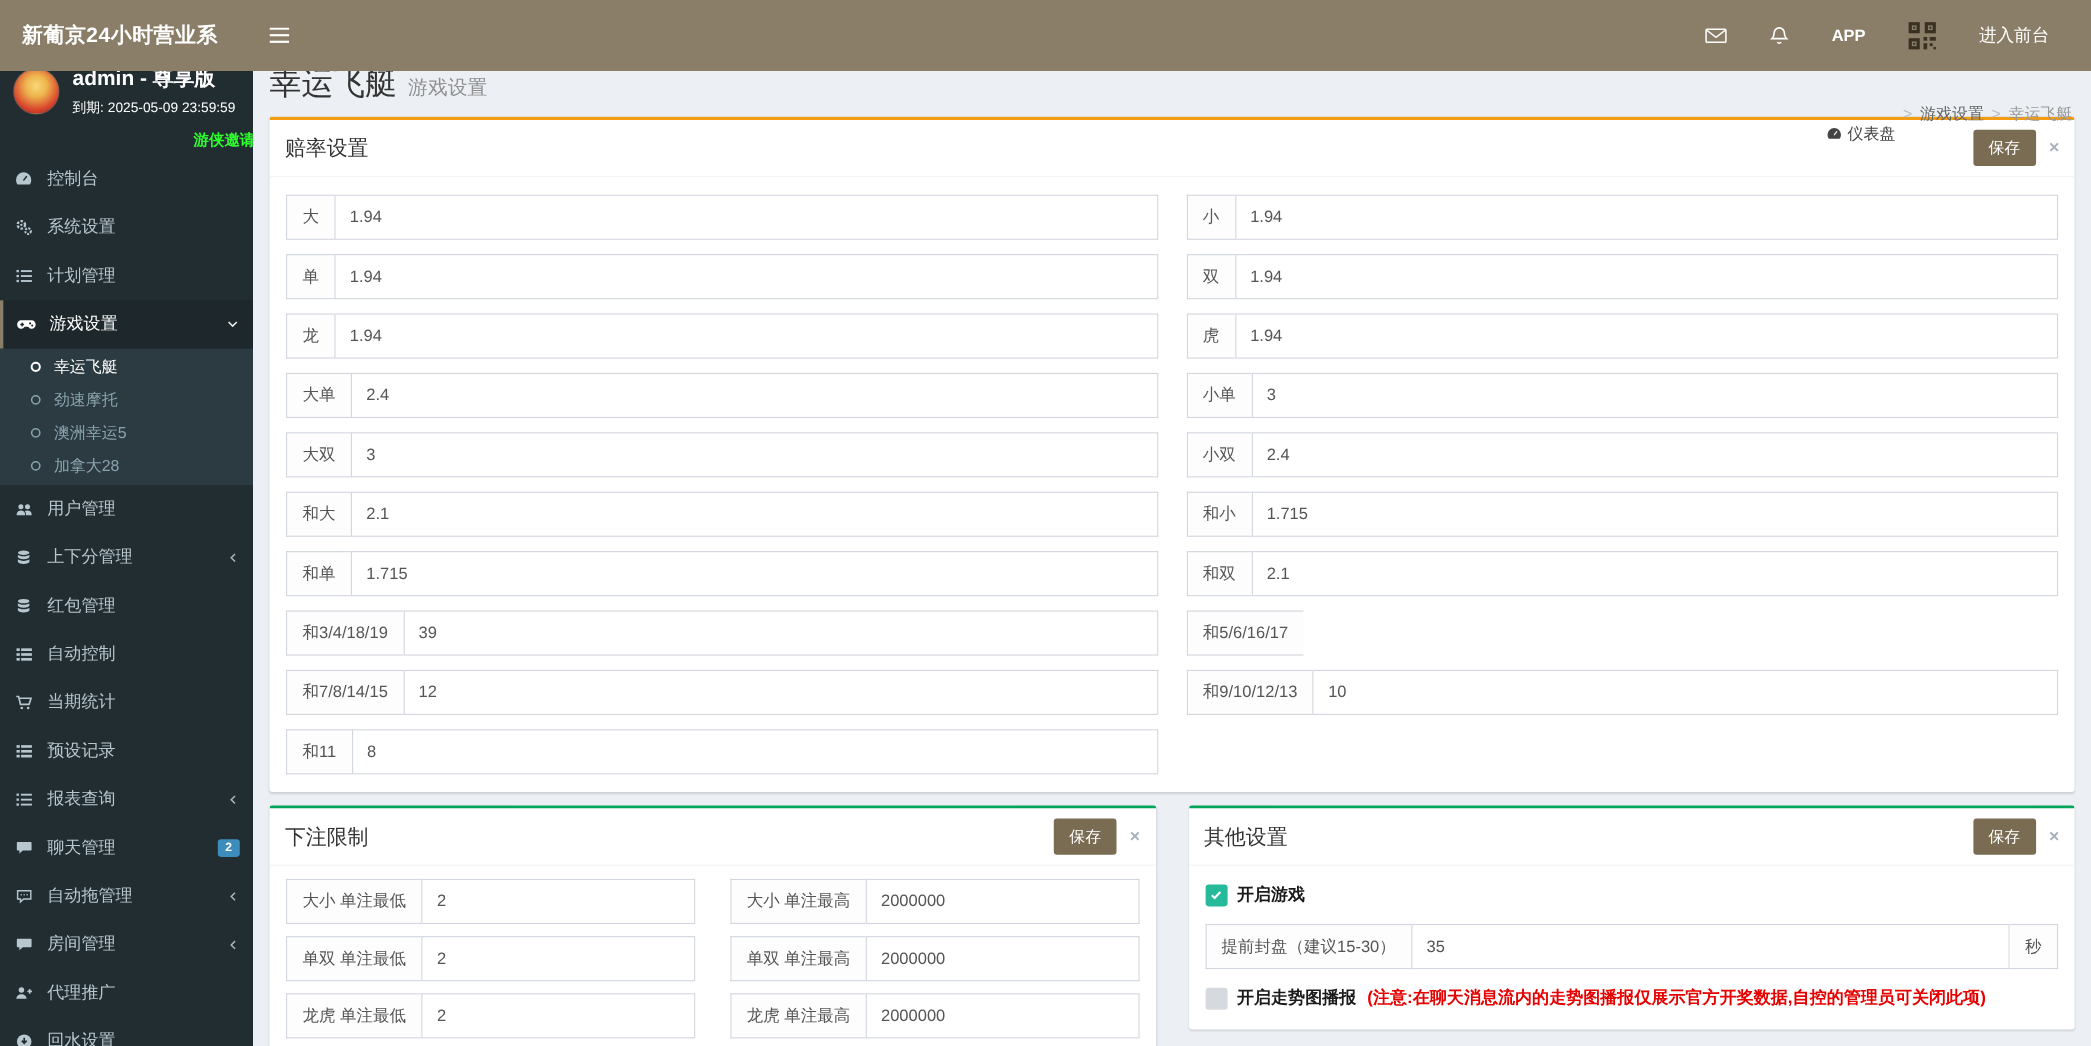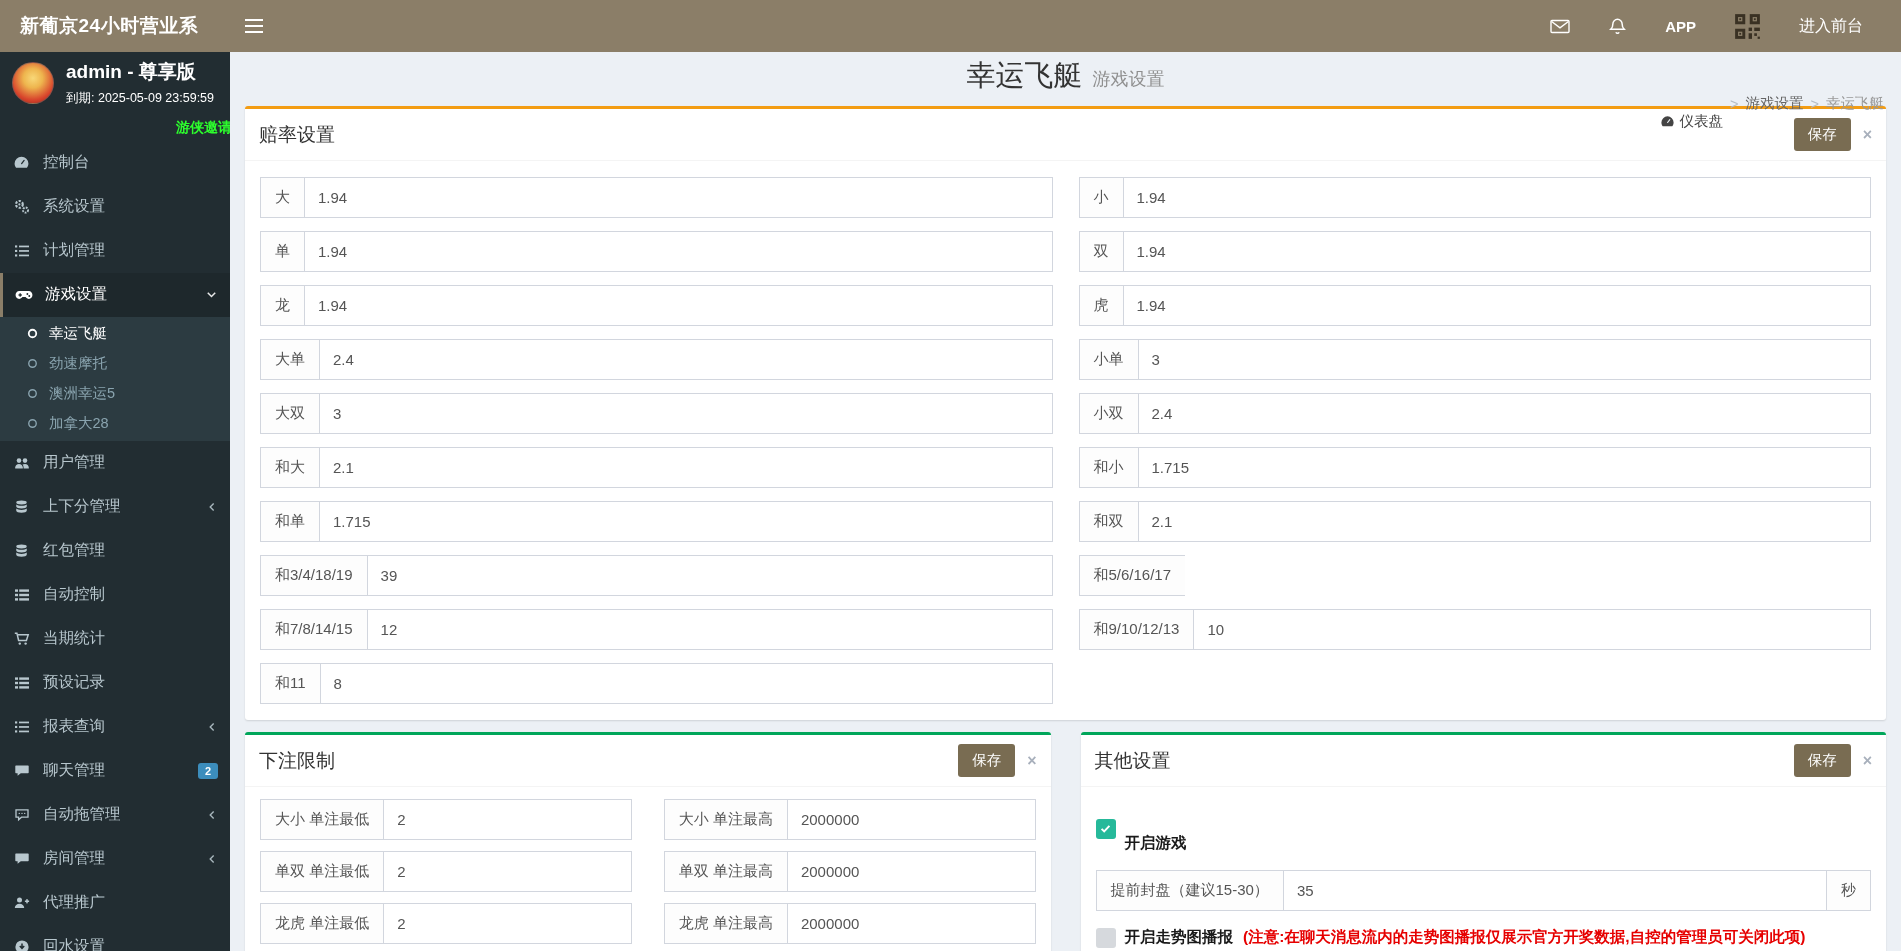--- a/index.html
+++ b/index.html
@@ -3,21 +3,21 @@
 <meta charset="utf-8">
 <style>
   * { box-sizing: border-box; }
   html,body { margin:0; padding:0; }
   body {
     width:1901px; height:951px; overflow:hidden;
     font-family:"Liberation Sans","DejaVu Sans",sans-serif;
     background:#ecf0f5; color:#333;
   }
   
-  .navbar { position:fixed; top:0; left:0; right:0; height:52px; background:#8b7e68; z-index:50; display:flex; align-items:stretch; }
+  .navbar { position:fixed; top:0; left:0; right:0; height:64px; background:#8b7e68; z-index:50; display:flex; align-items:stretch; }
   .brand { width:230px; color:#fff; font-weight:bold; font-size:19px; display:flex; align-items:center; padding-left:20px; letter-spacing:.5px; }
   .hamburger { width:48px; display:flex; align-items:center; justify-content:center; cursor:pointer; background:transparent; border:none; }
   .nav-right { margin-left:auto; display:flex; align-items:center; gap:38px; padding-right:38px; }
   .nav-link { display:flex; align-items:center; gap:6px; color:#fff; font-size:15px; cursor:pointer; text-decoration:none; }
   
   .sidebar { position:fixed; top:50px; left:0; bottom:0; width:230px; background:#222d32; overflow:hidden; z-index:40; }
   .user-panel { display:flex; align-items:center; gap:12px; padding:10px 12px; }
   .avatar { width:42px; height:42px; border-radius:50%; flex:none;
     background:radial-gradient(circle at 50% 38%, #f8d878 0%, #eeb54e 30%, #d8442c 68%, #8c1f14 100%);
     border:1px solid #55606588; }
@@ -30,21 +30,21 @@
   .mi.active-parent { background:#1e282c; color:#fff; border-left:3px solid #8b7e68; padding-left:11px; }
   .micon { width:19px; flex:none; display:flex; justify-content:center; }
   .chev { margin-left:auto; display:flex; opacity:.9; }
   .mbadge { margin-left:auto; background:#3c8dbc; color:#fff; font-size:11px; font-weight:bold; padding:2px 7px; border-radius:3px; }
   .submenu { list-style:none; margin:0; padding:2px 0; background:#2c3b41; }
   .smi { display:flex; align-items:center; height:30px; padding-left:26px; gap:10px; color:#8aa4af; font-size:14.5px; cursor:pointer; }
   .smi.active { color:#fff; }
   .smi.active svg { stroke-width:2.2; }
   
   .content { margin-left:230px; padding:0 15px 0; position:relative; }
-  .content-header { position:relative; padding:6px 0 10px;text-align:center; }
+  .content-header { position:relative; padding:6px 0 10px; }
   .page-title { font-size:29px; font-weight:normal; color:#333; display:inline; }
   .page-subtitle { font-size:18px; color:#8f8f8f; margin-left:10px; }
   .breadcrumb { position:absolute; right:2px; top:26px; display:flex; align-items:center; gap:7px; font-size:14.5px; }
   .bc-home { color:#444; display:flex; align-items:center; gap:5px; text-decoration:none; cursor:pointer;margin-top:36px; }
   .bc-link { color:#666; text-decoration:none; cursor:pointer; }
   .bc-sep { color:#b5bcc4; }
   .bc-current { color:#999; }
   
   .panel { background:#fff; border-radius:3px; box-shadow:0 1px 2px rgba(0,0,0,.13); }
   .panel.orange { border-top:3px solid #f39c12; }
@@ -65,21 +65,21 @@
   .bottom-row { display:flex; gap:30px; margin-top:12px; }
   .bcol { flex:1; min-width:0; }
   .limit-body { padding:12px 15px 0; }
   .lrow { display:grid; grid-template-columns:1fr 1fr; column-gap:32px; margin-bottom:11px; }
   .other-body { padding:12px 15px 18px; }
   .checkrow { display:flex; align-items:center; gap:9px; margin:4px 0 16px; }
   .checkrow.last { margin:16px 0 0; }
   .cbox { width:20px; height:20px; border-radius:3px; flex:none; display:flex; align-items:center; justify-content:center; cursor:pointer; }
   .cbox.checked { background:#26b99a; }
   .cbox.unchecked { background:#d6d9dd; }
-  .clabel { font-weight:bold; font-size:15.5px; color:#1a1a1a;margin-top:30px; }
+  .clabel { font-weight:bold; font-size:15.5px; color:#1a1a1a; }
   .note-red { color:#e60000; font-weight:bold; font-size:15.5px;margin-left:10px; }
 </style>
 </head>
 <body>
 
 <nav class="navbar">
   <div class="brand">新葡京24小时营业系</div>
   <button class="hamburger">
     <span style="display:flex">
       <svg width="18" height="14" viewBox="0 0 18 14" fill="#fff">

